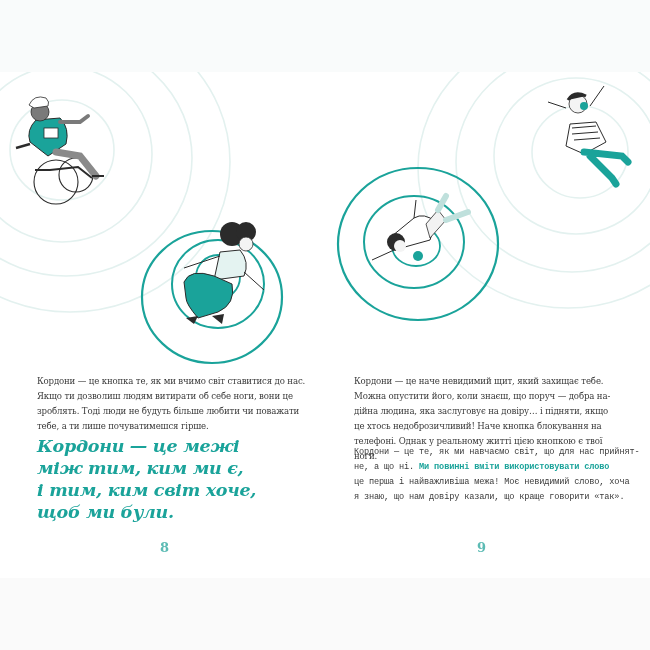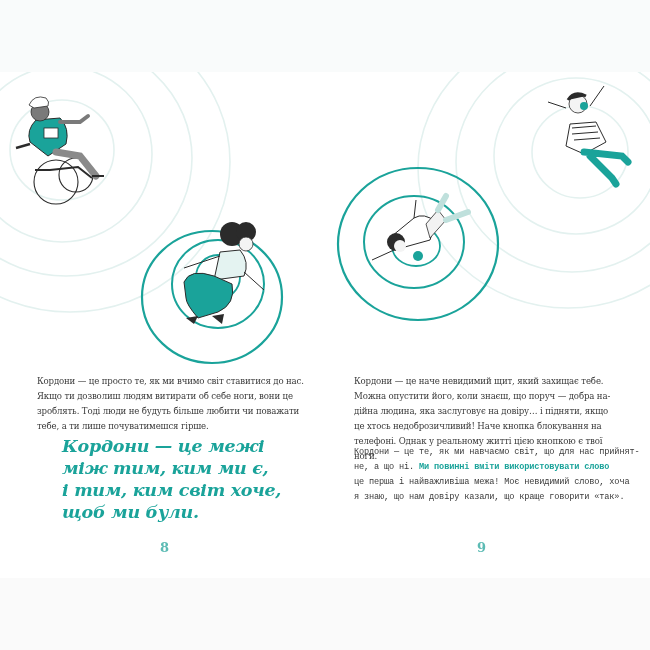--- a/index.html
+++ b/index.html
@@ -17,21 +17,21 @@
       font-family: "DejaVu Serif", serif; letter-spacing: -0.15px;
     }
     .left-body { left: 37px; top: 302px; width: 262px; }
     .right-body { left: 29px; top: 302px; width: 262px; }
     .right-body2 { left: 29px; top: 373px; width: 262px; font-family: Liberation Mono, monospace; }
     .quote {
       position: absolute; left: 37px; top: 363px; width: 280px;
       color: #1aa39a; font-family: "DejaVu Serif", serif; font-style: italic;
       font-weight: bold; font-size: 17.5px; line-height: 22px; letter-spacing: -0.3px;
     }
-    .quote span { display: block; margin-left: 25px; }
+    .quote span { display: block; }
     .highlight { color: #1aa39a; font-weight: bold; }
     .pnum {
       position: absolute; top: 468px; color: #5cbbb4; font-weight: bold;
       font-family: "DejaVu Serif", serif; font-size: 13px;
     }
     .pnum-left { left: 160px; }
     .pnum-right { left: 152px; }
     .line { display: block; white-space: nowrap; }
   </style>
 </head>
@@ -106,21 +106,21 @@
       <path d="M572 56 L596 54 M572 62 L598 60 M574 68 L600 66" stroke="#2b2b2b" stroke-width="1"></path>
       <path d="M584 80 L622 84 L628 90 M590 84 L612 106 L616 112" stroke="#1aa39a" stroke-width="7" stroke-linecap="round" fill="none"></path>
       <circle cx="578" cy="32" r="9" fill="#f4f4f4" stroke="#2b2b2b" stroke-width="0.8"></circle>
       <path d="M568 28 Q574 18 586 24" fill="#2b2b2b" stroke="#2b2b2b" stroke-width="3"></path>
       <circle cx="584" cy="34" r="4" fill="#1aa39a"></circle>
     </g>
   </svg>
 
   <div class="page page-left">
     <div class="body-text left-body">
-      <span class="line">Кордони — це просто те, як ми вчимо світ ставитися до нас.</span>
+      <span class="line">Кордони — це кнопка те, як ми вчимо світ ставитися до нас.</span>
       <span class="line">Якщо ти дозволиш людям витирати об себе ноги, вони це</span>
       <span class="line">зроблять. Тоді люди не будуть більше любити чи поважати</span>
       <span class="line">тебе, а ти лише почуватимешся гірше.</span>
     </div>
     <div class="quote">
       <span>Кордони — це межі</span>
       <span>між тим, ким ми є,</span>
       <span>і тим, ким світ хоче,</span>
       <span>щоб ми були.</span>
     </div>

